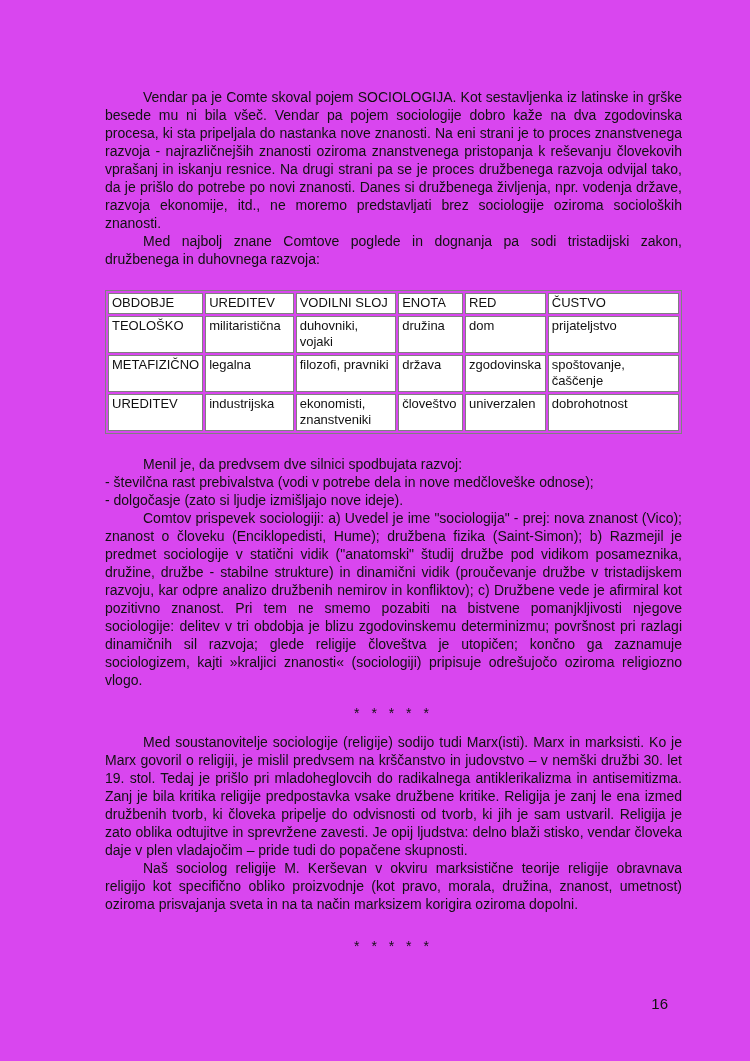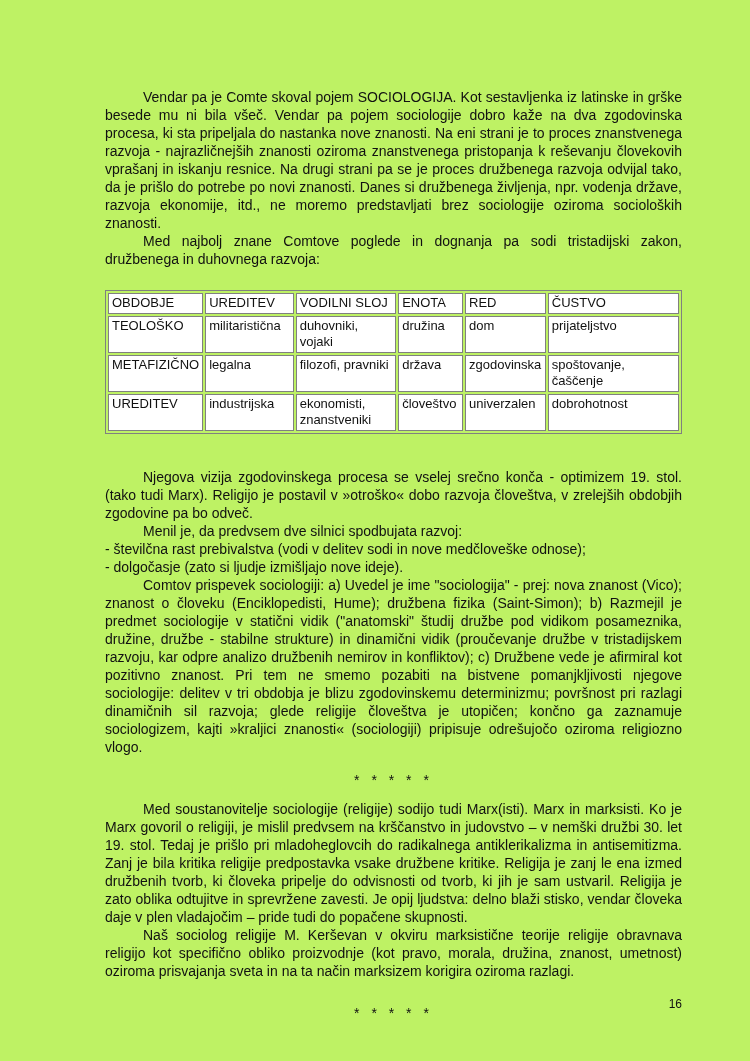--- a/index.html
+++ b/index.html
@@ -1,20 +1,20 @@
 <!DOCTYPE html>
 <html><head>
 <meta charset="utf-8">
 <style>
   html, body { margin: 0; padding: 0; background: #e8e8e8; }
   .page {
     position: relative;
     width: 750px;
     height: 1061px;
-    background: #bef264;
+    background: #d946ef;
     font-family: "Liberation Sans", "DejaVu Sans", sans-serif;
     color: #111111;
     overflow: hidden;
     margin: 0 auto;
   }
   .content {
     position: absolute;
     left: 105px;
     top: 88px;
     width: 577px;
@@ -26,21 +26,21 @@
   .indent { text-indent: 38px; }
   .bold { font-weight: normal; }
   .italic { }
   .underline { }
 
   table.law-table {
     width: 100%;
     border-collapse: separate;
     border-spacing: 2px;
     border: 1px solid #808080;
-    margin: 22px 0 34px 0;
+    margin: 22px 0 21px 0;
     font-size: 13px;
     line-height: 16px;
   }
   table.law-table th, table.law-table td {
     border: 1px solid #808080;
     font-weight: normal;
     text-align: left;
     vertical-align: top;
     padding: 1px 3px 2px 3px;
     background: #ffffff;
@@ -48,22 +48,22 @@
   .separator {
     text-align: center;
     text-indent: 0;
     letter-spacing: 4px;
     margin: 15px 0 11px 0;
   }
   .separator:last-of-type { margin-top: 24px; }
   .page-number {
     position: absolute;
     top: 995px;
-    right: 68px;
-    font-size: 12px;
+    right: 82px;
+    font-size: 15px;
     line-height: 18px;
   }
 </style>
 </head>
 <body>
 
 <div class="page">
   <div class="content">
 
     <p class="para indent">Vendar pa je Comte skoval pojem SOCIOLOGIJA. Kot sestavljenka iz latinske in grške besede mu ni bila všeč. Vendar pa pojem sociologije dobro kaže na dva zgodovinska procesa, ki sta pripeljala do nastanka nove znanosti. Na eni strani je to proces znanstvenega razvoja - najrazličnejših znanosti oziroma znanstvenega pristopanja k reševanju človekovih vprašanj in iskanju resnice. Na drugi strani pa se je proces družbenega razvoja odvijal tako, da je prišlo do potrebe po novi znanosti. Danes si družbenega življenja, npr. vodenja države, razvoja ekonomije, itd., ne moremo predstavljati brez sociologije oziroma socioloških znanosti.</p>
@@ -110,32 +110,31 @@
           <td>UREDITEV</td>
           <td>industrijska</td>
           <td>ekonomisti, znanstveniki</td>
           <td>človeštvo</td>
           <td>univerzalen</td>
           <td>dobrohotnost</td>
         </tr>
       </tbody>
     </table>
 
-    <p class="para indent">Njegova vizija zgodovinskega procesa se vselej srečno konča - optimizem 19. stol. (tako tudi Marx). Religijo je postavil v »otroško« dobo razvoja človeštva, v zrelejših obdobjih zgodovine pa bo odveč.</p>
 
     <p class="para indent">Menil je, da predvsem dve silnici spodbujata razvoj:</p>
-    <p class="para">- številčna rast prebivalstva (vodi v delitev sodi in nove medčloveške odnose);</p>
+    <p class="para">- številčna rast prebivalstva (vodi v potrebe dela in nove medčloveške odnose);</p>
     <p class="para">- dolgočasje (zato si ljudje izmišljajo nove ideje).</p>
 
     <p class="para indent"><span class="bold">Comtov prispevek sociologiji:</span><span> a) Uvedel je ime "sociologija" - prej: nova znanost (Vico); znanost o človeku (Enciklopedisti, Hume); družbena fizika (Saint-Simon); b) Razmejil je predmet sociologije v </span><span class="italic">statični vidik</span><span> ("anatomski" študij družbe pod vidikom posameznika, družine, družbe - stabilne strukture) in </span><span class="italic">dinamični vidik</span><span> (proučevanje družbe v tristadijskem razvoju, kar odpre analizo družbenih nemirov in konfliktov); c) Družbene vede je afirmiral kot pozitivno znanost. Pri tem ne smemo pozabiti na </span><span class="bold">bistvene pomanjkljivosti</span><span> njegove sociologije: delitev v tri obdobja je blizu zgodovinskemu determinizmu; površnost pri razlagi dinamičnih sil razvoja; glede religije človeštva je utopičen; končno ga zaznamuje </span><span class="italic">sociologizem,</span><span> kajti »kraljici znanosti« (sociologiji) pripisuje odrešujočo oziroma religiozno vlogo.</span></p>
 
     <div class="separator">* * * * *</div>
 
     <p class="para indent"><span>Med soustanovitelje sociologije (religije) sodijo tudi </span><span class="bold">Marx(isti)</span><span>. Marx in marksisti. Ko je Marx govoril o religiji, je mislil predvsem na krščanstvo in judovstvo – v nemški družbi 30. let 19. stol. Tedaj je prišlo pri mladoheglovcih do radikalnega antiklerikalizma in antisemitizma. Zanj je bila kritika religije predpostavka vsake družbene kritike. Religija je zanj le ena izmed družbenih tvorb, ki človeka pripelje do odvisnosti od tvorb, ki jih je sam ustvaril. Religija je zato oblika odtujitve in sprevržene zavesti. Je opij ljudstva: delno blaži stisko, vendar človeka daje v plen vladajočim – pride tudi do popačene skupnosti.</span></p>
 
-    <p class="para indent">Naš sociolog religije M. Kerševan v okviru marksistične teorije religije obravnava religijo kot specifično obliko proizvodnje (kot pravo, morala, družina, znanost, umetnost) oziroma prisvajanja sveta in na ta način marksizem korigira oziroma razlagi.</p>
+    <p class="para indent">Naš sociolog religije M. Kerševan v okviru marksistične teorije religije obravnava religijo kot specifično obliko proizvodnje (kot pravo, morala, družina, znanost, umetnost) oziroma prisvajanja sveta in na ta način marksizem korigira oziroma dopolni.</p>
 
     <div class="separator">* * * * *</div>
 
   </div>
 
   <div class="page-number">16</div>
 </div>
 
 </body></html>

